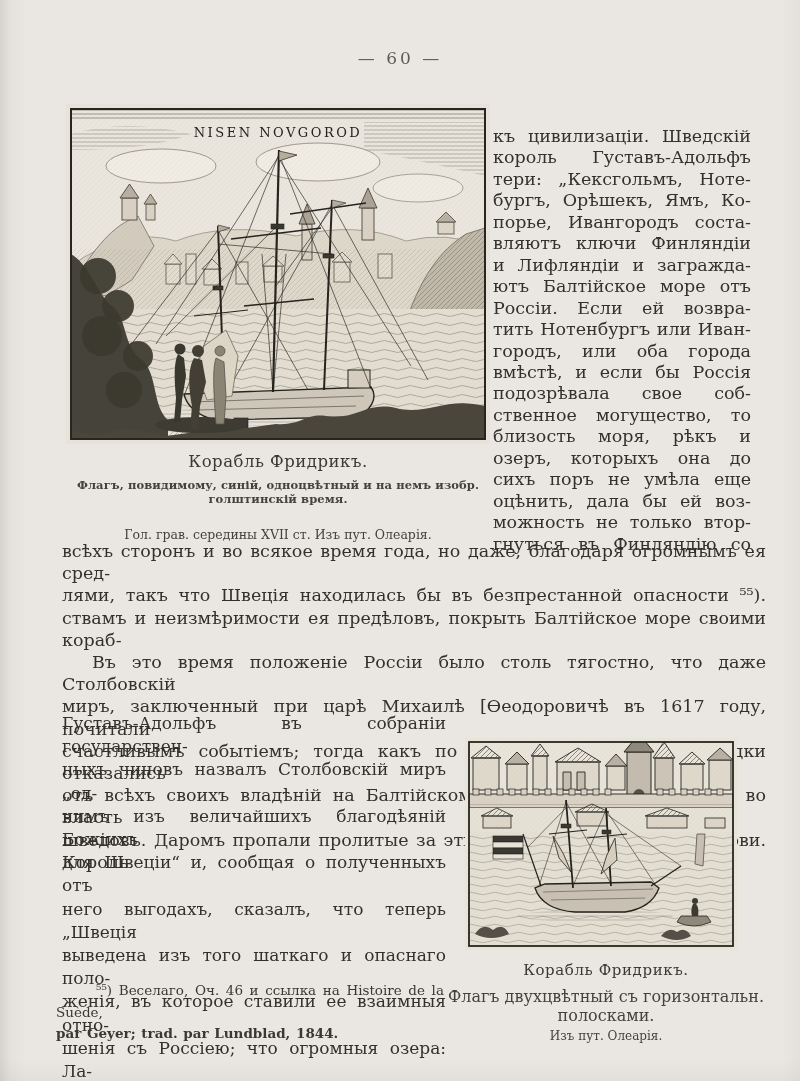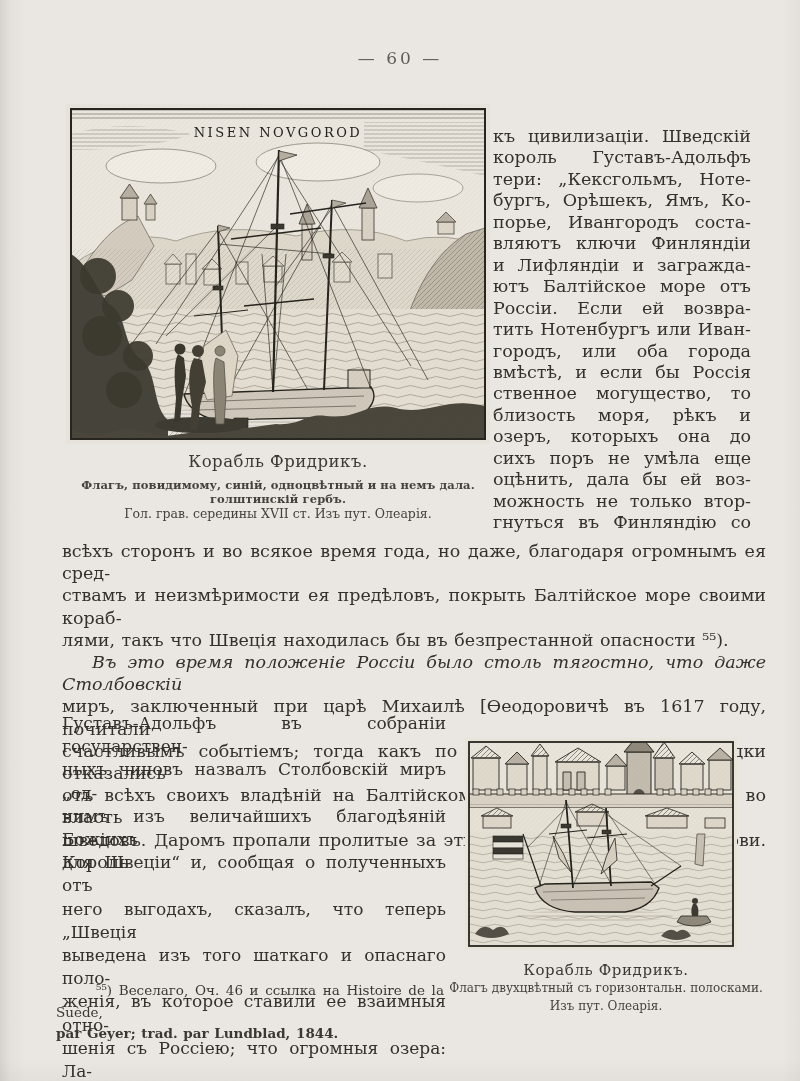--- a/index.html
+++ b/index.html
@@ -22,33 +22,33 @@
   }
   .figure{position:absolute;background:#a3a3a3;}
   #figure1{left:66px;top:104px;width:424px;height:340px;}
   #figure2{left:465px;top:738px;width:272px;height:212px;}
   .figure svg{display:block;width:100%;height:100%;}
 
   .caption{position:absolute;text-align:center;color:#3b3933;}
   #caption1{left:58px;top:452px;width:440px;}
   #caption1 .cap-title{font-size:16.5px;letter-spacing:.5px;}
   #caption1 .cap-sub1{font-size:11.5px;font-weight:bold;letter-spacing:.1px;margin-top:7px;color:#44423b;}
-  #caption1 .cap-sub2{font-size:12.5px;margin-top:0;color:#44423b;}
+  #caption1 .cap-sub2{font-size:12.5px;margin-top:21px;color:#44423b;}
   #caption2{left:443px;top:961px;width:326px;}
   #caption2 .cap-title{font-size:15px;letter-spacing:.6px;}
-  #caption2 .cap-sub1{font-size:12px;margin-top:2px;color:#44423b;}
+  #caption2 .cap-sub1{font-size:16px;margin-top:8px;color:#44423b;}
   #caption2 .cap-sub2{font-size:12px;margin-top:4px;color:#44423b;}
 
   .tl{ text-align:justify; text-align-last:justify; word-spacing:1px; }
   #right-col{position:absolute;left:493px;top:92px;width:258px;
     font-size:17.5px;line-height:21.45px;color:#33312c;margin-top:34px;}
   #para-full{position:absolute;left:62px;top:540px;width:704px;
     font-size:17.5px;line-height:22.2px;color:#33312c;}
   #para-full .tl:nth-child(3){text-align-last:left;}
-  #para-full .tl:nth-child(4){text-indent:30px;font-style:italic;}
+  #para-full .tl:nth-child(4){text-indent:30px;}
   #left-col{position:absolute;left:62px;top:712px;width:384px;
     font-size:17px;line-height:23.2px;color:#33312c;}
   #footnote{position:absolute;left:56px;top:980px;width:388px;
     font-size:13.5px;line-height:21.5px;color:#3a3833;}
   #footnote .tl:nth-child(1){text-indent:40px;}
   #footnote .tl:nth-child(2){text-align-last:left;font-weight:bold;}
 </style>
 </head>
 <body>
 
@@ -175,50 +175,51 @@
     <rect x="5" y="5" width="414" height="330" fill="url(#hD)" opacity="0.06"></rect>
 
     <text x="212" y="33" text-anchor="middle" font-size="13" letter-spacing="2.5" fill="#24221e" font-family="DejaVu Serif, serif">NISEN NOVGOROD</text>
   </g>
   <rect x="5" y="5" width="414" height="330" fill="none" stroke="#26251f" stroke-width="2"></rect>
 </svg>
 </div>
 
 <div class="caption" id="caption1">
   <div class="cap-title">Корабль Фридрикъ.</div>
-  <div class="cap-sub1">Флагъ, повидимому, синій, одноцвѣтный и на немъ дала. голштинскій гербъ.</div>
+  <div class="cap-sub1">Флагъ, повидимому, синій, одноцвѣтный и на немъ изобр. голштинскій время.</div>
   <div class="cap-sub2">Гол. грав. середины XVII ст. Изъ пут. Олеарія.</div>
 </div>
 
 <div id="right-col">
     <div class="tl">къ цивилизаціи. Шведскій</div>
     <div class="tl">король Густавъ-Адольфъ</div>
     <div class="tl">тери: „Кексгольмъ, Ноте-</div>
     <div class="tl">бургъ, Орѣшекъ, Ямъ, Ко-</div>
     <div class="tl">порье, Ивангородъ соста-</div>
     <div class="tl">вляютъ ключи Финляндіи</div>
     <div class="tl">и Лифляндіи и загражда-</div>
     <div class="tl">ютъ Балтійское море отъ</div>
     <div class="tl">Россіи. Если ей возвра-</div>
     <div class="tl">тить Нотенбургъ или Иван-</div>
     <div class="tl">городъ, или оба города</div>
     <div class="tl">вмѣстѣ, и если бы Россія</div>
+    <div class="tl">подозрѣвала свое соб-</div>
     <div class="tl">ственное могущество, то</div>
     <div class="tl">близость моря, рѣкъ и</div>
     <div class="tl">озеръ, которыхъ она до</div>
     <div class="tl">сихъ поръ не умѣла еще</div>
     <div class="tl">оцѣнить, дала бы ей воз-</div>
     <div class="tl">можность не только втор-</div>
     <div class="tl">гнуться въ Финляндію со</div>
   </div>
 
 <div id="para-full">
     <div class="tl">всѣхъ сторонъ и во всякое время года, но даже, благодаря огромнымъ ея сред-</div>
+    <div class="tl">лями, такъ что Швеція находилась бы въ безпрестанной опасности ⁵⁵).</div>
     <div class="tl">ствамъ и неизмѣримости ея предѣловъ, покрыть Балтійское море своими кораб-</div>
-    <div class="tl">лями, такъ что Швеція находилась бы въ безпрестанной опасности ⁵⁵).</div>
     <div class="tl">Въ это время положеніе Россіи было столь тягостно, что даже Столбовскій</div>
     <div class="tl">миръ, заключенный при царѣ Михаилѣ [Ѳеодоровичѣ въ 1617 году, почитали</div>
     <div class="tl">счастливымъ событіемъ; тогда какъ по этому договору наши предки отказались</div>
     <div class="tl">отъ всѣхъ своихъ владѣній на Балтійскомъ побережьѣ—все перешло во власть</div>
     <div class="tl">шведовъ. Даромъ пропали пролитые за эти берега потоки русской крови. Король</div>
   </div>
 
 <div id="left-col">
     <div class="tl">Густавъ-Адольфъ въ собраніи государствен-</div>
     <div class="tl">ныхъ чиновъ назвалъ Столбовскій миръ „од-</div>

